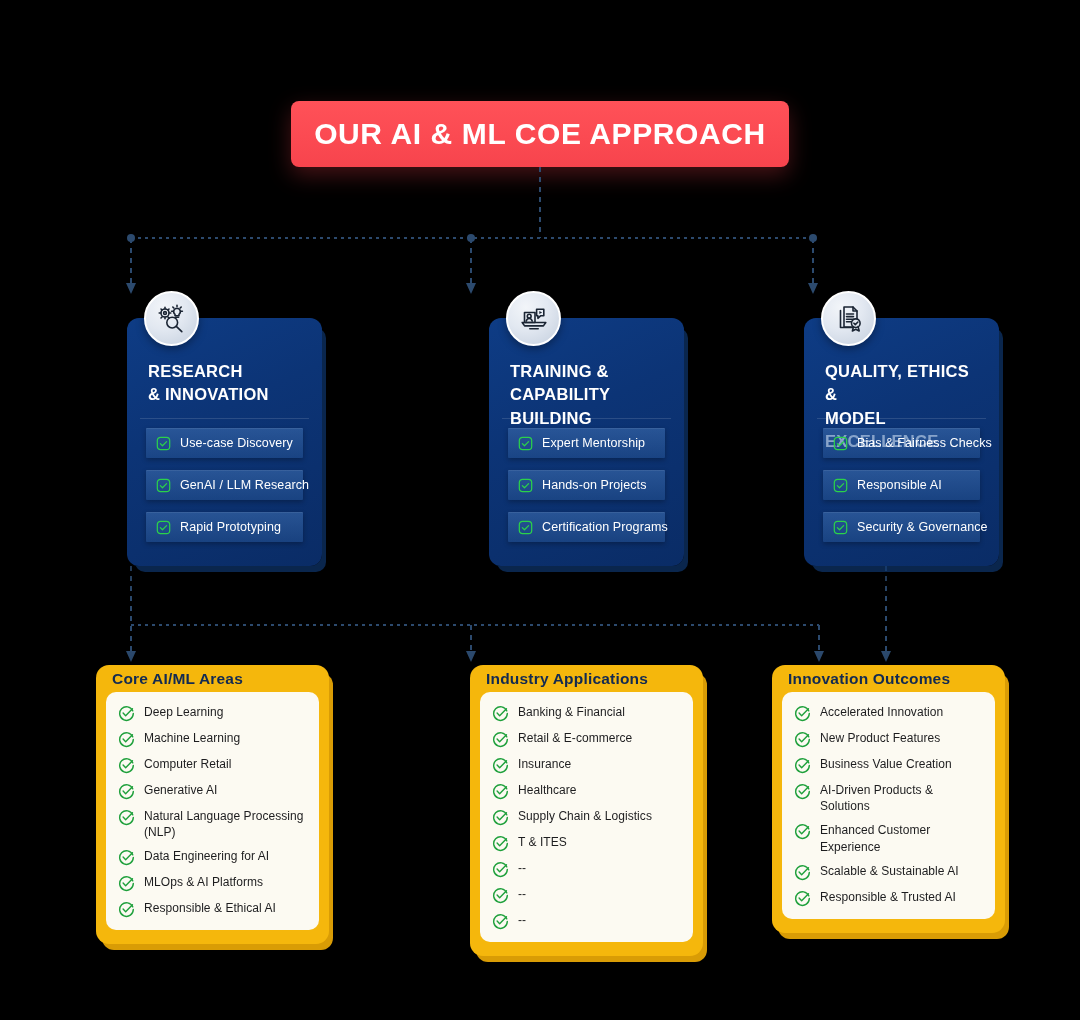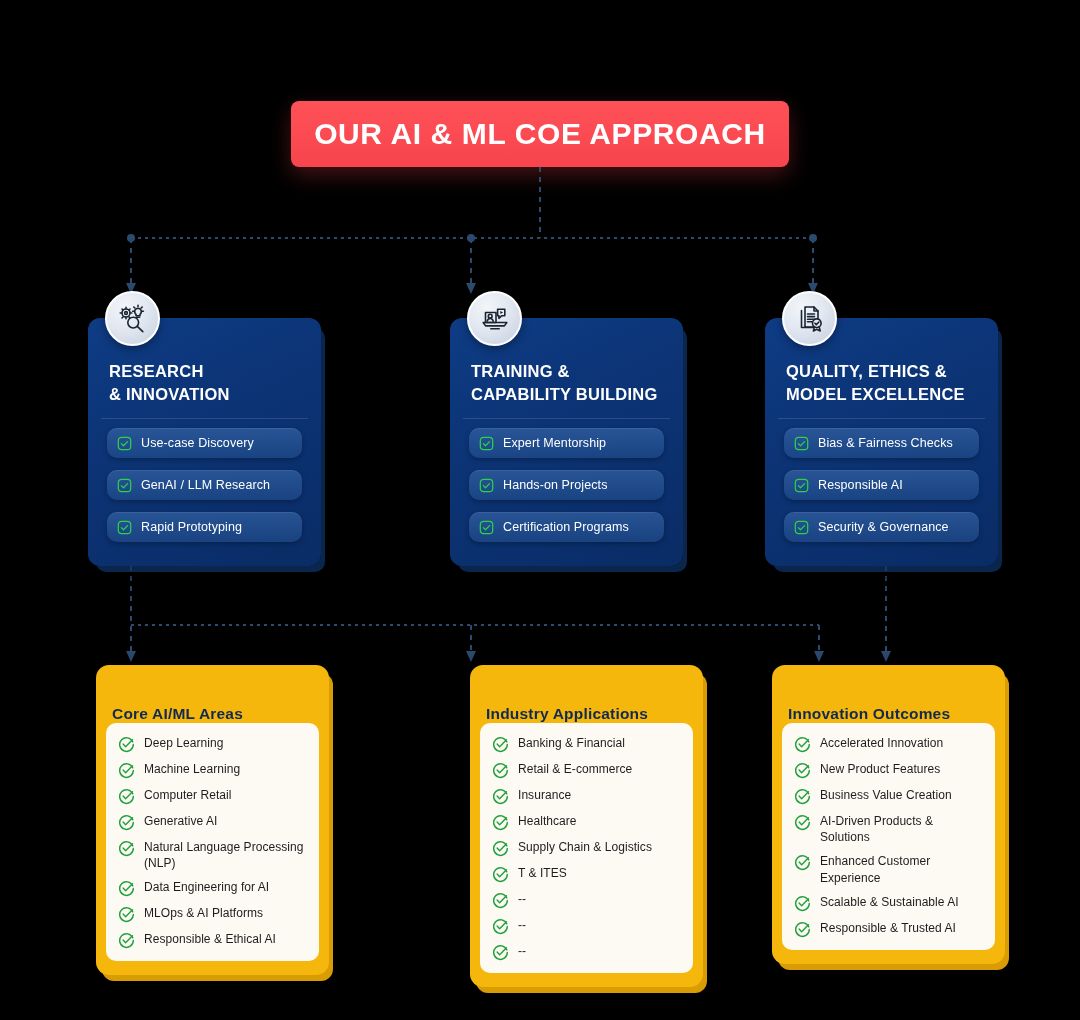--- a/index.html
+++ b/index.html
@@ -46,26 +46,27 @@
   #connectors {
     position: absolute;
     left: 0; top: 0;
     width: 1080px; height: 1020px;
     pointer-events: none;
   }
 
   
   .blue-card {
     position: absolute;
-    width: 233px;
+    width: 195px;
     height: 248px;
     border-radius: 12px;
     background: linear-gradient(155deg, #0E3C85 0%, #0C3476 40%, #0A2C66 100%);
     box-shadow: 6px 8px 0 -2px rgba(18,70,140,0.55), 0 10px 26px rgba(0,0,0,0.55);
     overflow: visible;
+    margin-left: 39px;
   }
   .blue-card.c1 { left: 88px;  top: 318px; }
   .blue-card.c2 { left: 450px; top: 318px; }
   .blue-card.c3 { left: 765px; top: 318px; }
 
   .badge {
     position: absolute;
     left: 17px;
     top: -27px;
     width: 55px;
@@ -105,21 +106,21 @@
     position: absolute;
     left: 19px;
     right: 19px;
     top: 110px;
     display: flex;
     flex-direction: column;
     gap: 12px;
   }
   .pill {
     height: 30px;
-    border-radius: 10px;
+    border-radius: 1px;
     background: linear-gradient(180deg, rgba(58,106,172,0.62) 0%, rgba(38,84,148,0.52) 100%);
     display: flex;
     align-items: center;
     padding: 0 10px;
     gap: 9px;
     box-shadow: inset 0 1px 0 rgba(255,255,255,0.08), 0 2px 5px rgba(0,0,0,0.28);
   }
   .pill-check { width: 15px; height: 15px; flex: 0 0 15px; display: block; }
   .pill-label {
     color: #FFFFFF;
@@ -136,23 +137,23 @@
     border-radius: 13px;
     background: #F5B70C;
     box-shadow: 5px 7px 0 -1px #D99C05, 0 10px 26px rgba(0,0,0,0.5);
     padding: 0 0 14px 0;
   }
   .yellow-card.y1 { left: 96px;  top: 665px; }
   .yellow-card.y2 { left: 434px; top: 665px; margin-left: 36px; }
   .yellow-card.y3 { left: 772px; top: 665px; }
 
   .yellow-head {
-    height: 58px;
-    display: flex;
-    align-items: flex-end;
+    height: 27px;
+    display: flex;
+    align-items: center;
     padding: 0 16px;
   }
   .yellow-head-text {
     color: #122A52;
     font-size: 15.5px;
     font-weight: 700;
     letter-spacing: 0.2px;
   }
 
   .yellow-body {

